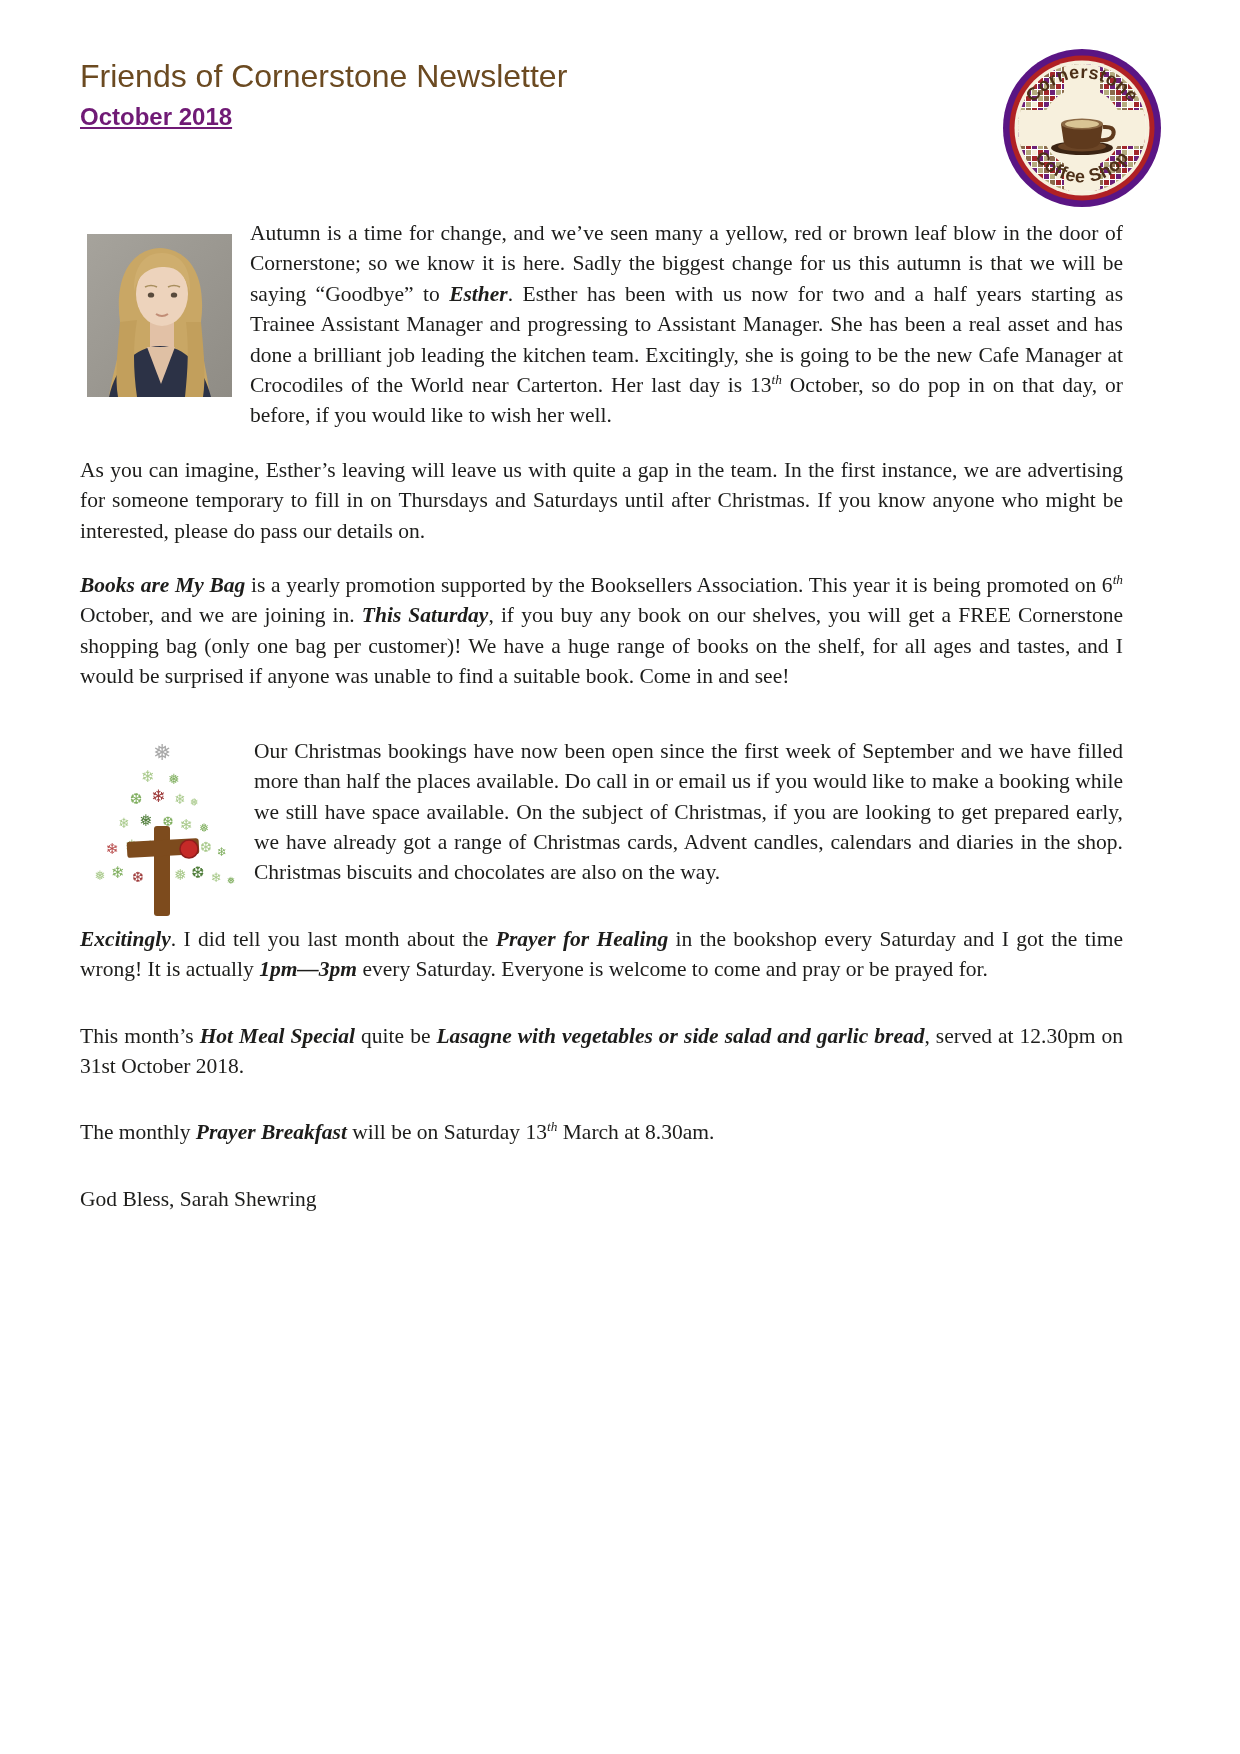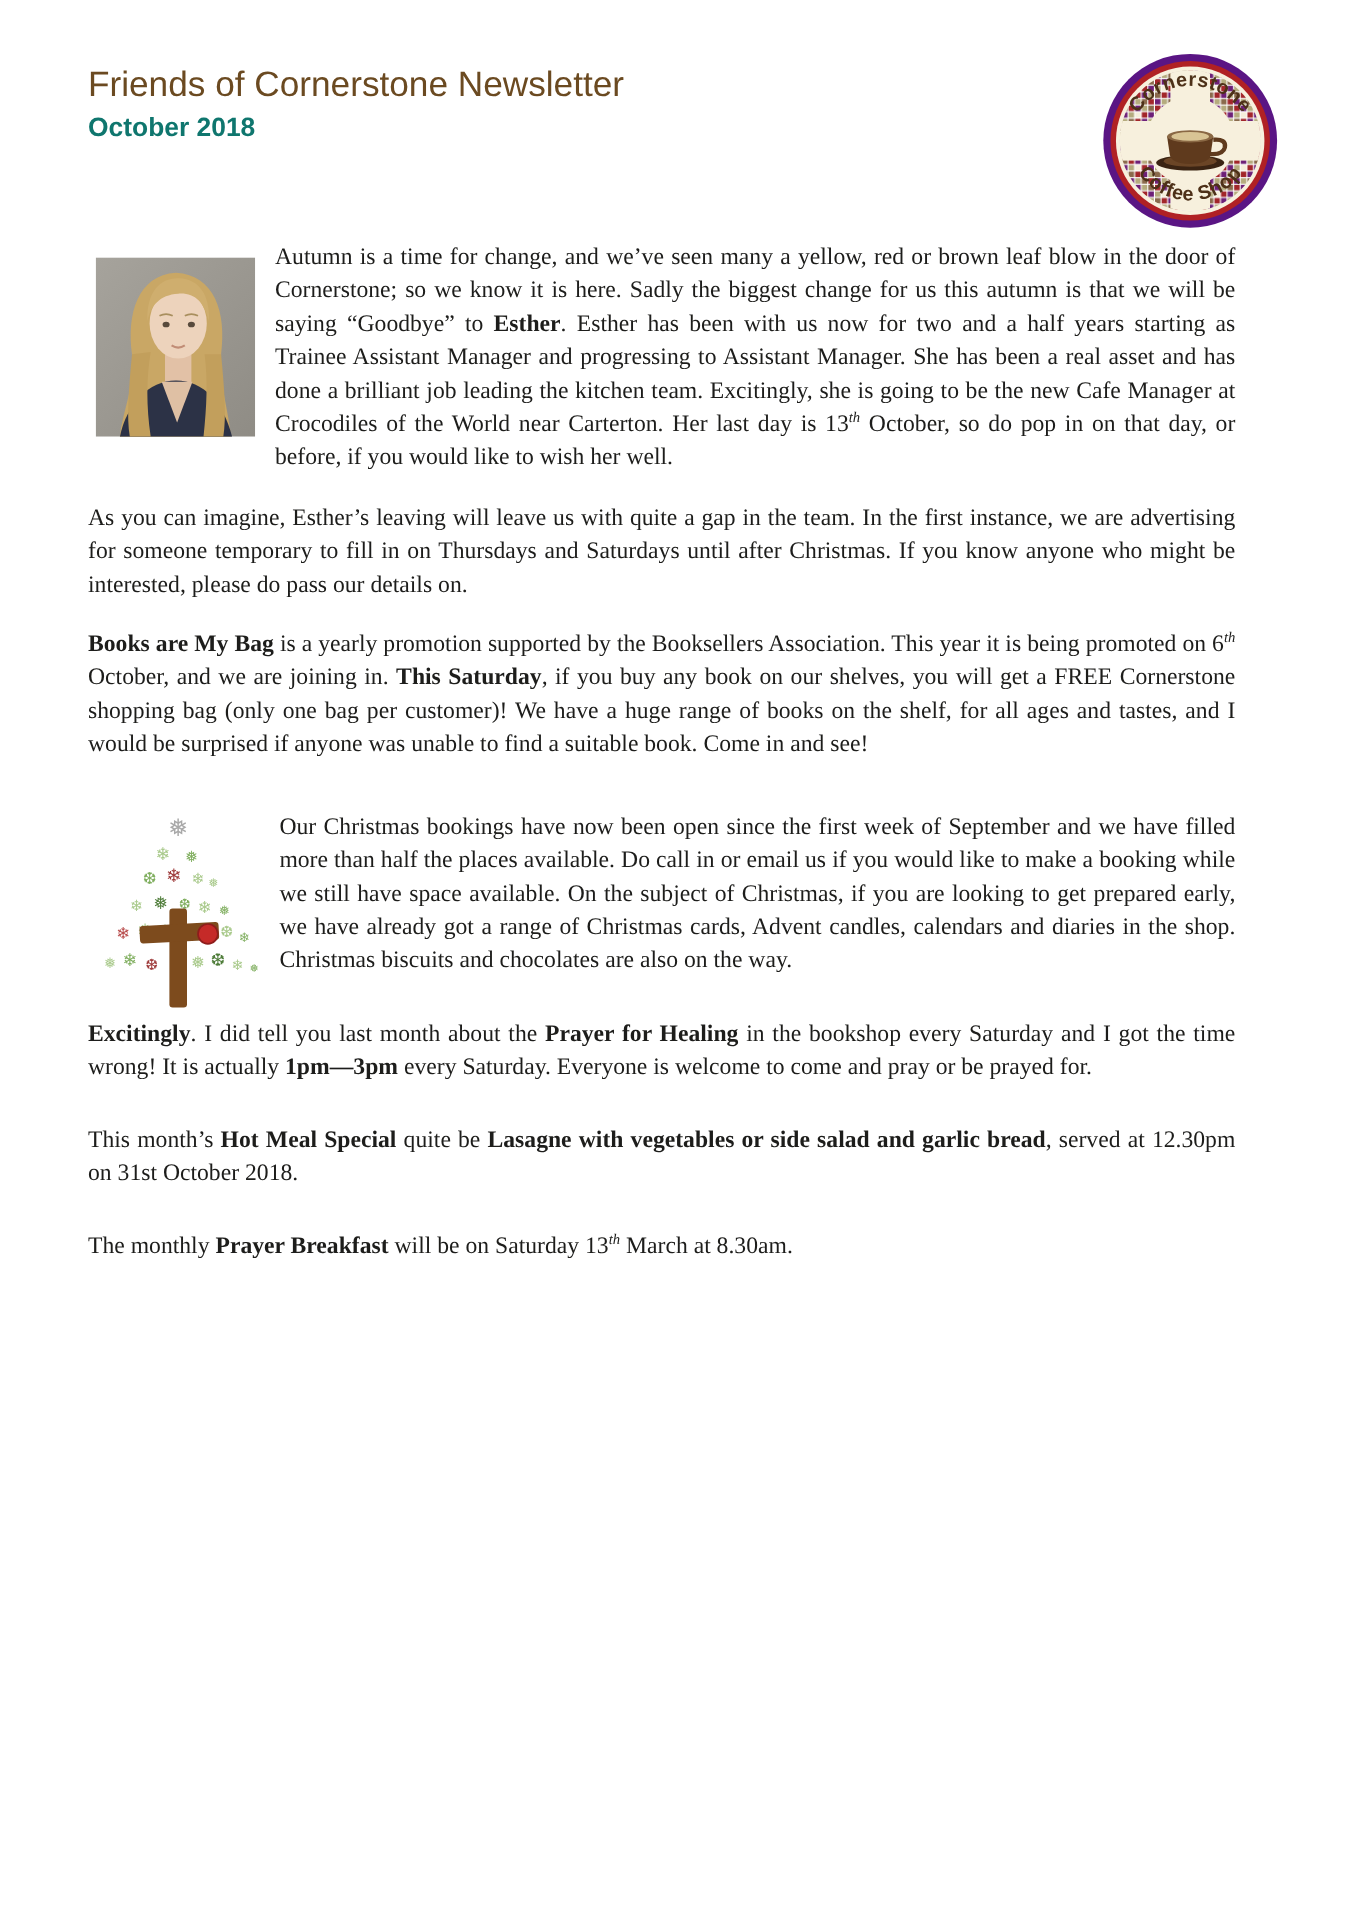--- a/index.html
+++ b/index.html
@@ -14,29 +14,29 @@
   .content{padding:57px 117px 0 80px;}
   .header{height:161px;}
   .title{
     font-family:"Liberation Sans", sans-serif;
     font-size:32px;font-weight:500;line-height:1.2;
     color:#6b4a21;margin:0;
   }
   .date{
     font-family:"Liberation Sans", sans-serif;
     font-size:24px;font-weight:700;line-height:1.2;
-    color:#0f766e;margin:8px 0 0 0;
+    color:#701a75;margin:8px 0 0 0;text-decoration:underline;
   }
   .corner-logo{position:absolute;top:48px;right:78px;width:160px;height:160px;}
   .para{
     font-size:21.5px;line-height:30.4px;
     text-align:justify;
     margin:0 0 24px 0;
   }
-  .para .bold{font-weight:bold;}
+  .para .bold{font-weight:bold;font-style:italic;}
   .para sup{font-size:62%;line-height:0;font-style:italic;}
   .mb-lg{margin-bottom:36px;}
   .pt-lg{padding-top:20px;}
   .clear{clear:both;}
   .photo-float{
     float:left;width:145px;height:163px;
     margin:16px 18px 6px 7px;
   }
   .bamb-float{
     float:right;width:230px;height:318px;
@@ -193,14 +193,17 @@
     </div>
 
     <div class="para mb-lg">
       <span><span>This month’s </span><span class="bold">Hot Meal Special</span><span> quite be </span><span class="bold">Lasagne with vegetables or side salad and garlic bread</span><span>, served at 12.30pm on 31st October 2018.</span></span>
     </div>
 
     <div class="para mb-lg">
       <span><span>The monthly </span><span class="bold">Prayer Breakfast</span><span> will be on Saturday 13</span><sup>th</sup><span> March at 8.30am.</span></span>
     </div>
 
+    <div class="para">
+      <span><span>God Bless, Sarah Shewring</span></span>
+    </div>
   </div>
 </div>
 
 </body></html>

